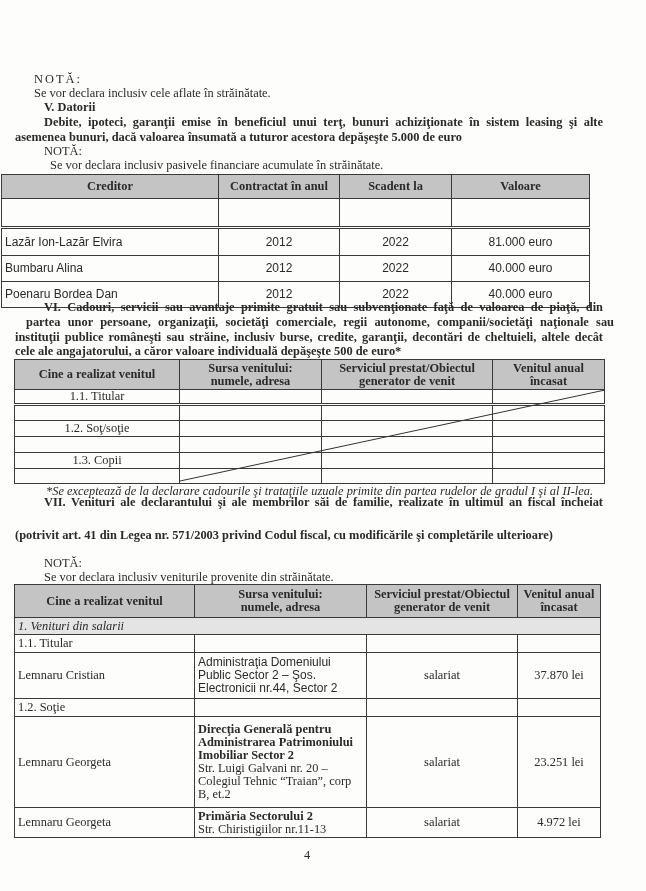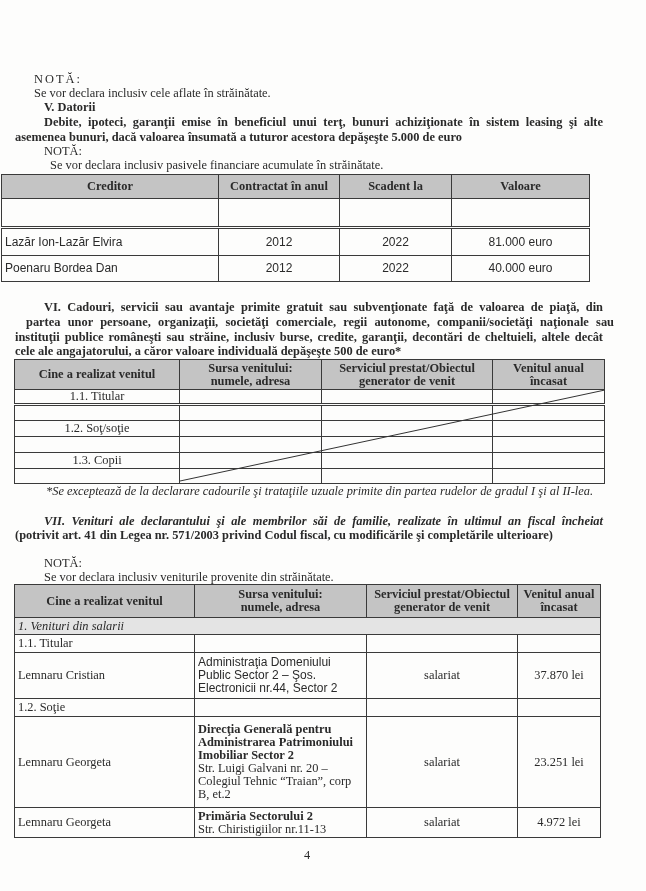--- a/index.html
+++ b/index.html
@@ -53,20 +53,26 @@
     <td class="center"></td>
     <td class="center"></td>
   </tr>
   <tr class="thick-top sans-row" style="height:28px;">
     <td class="sans">Lazăr Ion-Lazăr Elvira</td>
     <td class="center sans">2012</td>
     <td class="center sans">2022</td>
     <td class="center sans">81.000 euro</td>
   </tr>
   <tr style="height:26px;">
+    <td class="sans">Bumbaru Alina</td>
+    <td class="center sans">2012</td>
+    <td class="center sans">2022</td>
+    <td class="center sans">40.000 euro</td>
+  </tr>
+  <tr style="height:26px;">
     <td class="sans">Poenaru Bordea Dan</td>
     <td class="center sans">2012</td>
     <td class="center sans">2022</td>
     <td class="center sans">40.000 euro</td>
   </tr>
 </tbody>
   </table>
 
 <div class="line bold just" style="left:44px;top:300px;width:559px;">VI. Cadouri, servicii sau avantaje primite gratuit sau subvenţionate faţă de valoarea de piaţă, din</div>
 <div class="line bold just" style="left:26px;top:315px;width:588px;">partea unor persoane, organizaţii, societăţi comerciale, regii autonome, companii/societăţi naţionale sau</div>
@@ -133,21 +139,21 @@
         <td></td>
       </tr>
 </tbody>
   </table>
 <svg class="diag" width="646" height="891" style="left:0;top:0;">
   <line x1="180" y1="481" x2="605" y2="390" stroke="#333" stroke-width="1"></line>
 </svg>
 
 <div class="line italic" style="left:46px;top:484px;">*Se exceptează de la declarare cadourile şi trataţiile uzuale primite din partea rudelor de gradul I şi al II-lea.</div>
 
-<div class="line bold just" style="left:44px;top:514px;width:559px;font-style:italic;">VII. Venituri ale declarantului şi ale membrilor săi de familie, realizate în ultimul an fiscal încheiat</div>
+<div class="line bold just" style="left:44px;top:495px;width:559px;">VII. Venituri ale declarantului şi ale membrilor săi de familie, realizate în ultimul an fiscal încheiat</div>
 <div class="line bold" style="left:15px;top:528px;">(potrivit art. 41 din Legea nr. 571/2003 privind Codul fiscal, cu modificările şi completările ulterioare)</div>
 <div class="line" style="left:44px;top:556px;">NOTĂ:</div>
 <div class="line" style="left:44px;top:570px;">Se vor declara inclusiv veniturile provenite din străinătate.</div>
 
 <table style="left:14px;top:584px;width:586px;">
   <colgroup>
       <col style="width:180px">
       <col style="width:172px">
       <col style="width:151px">
       <col style="width:83px">

